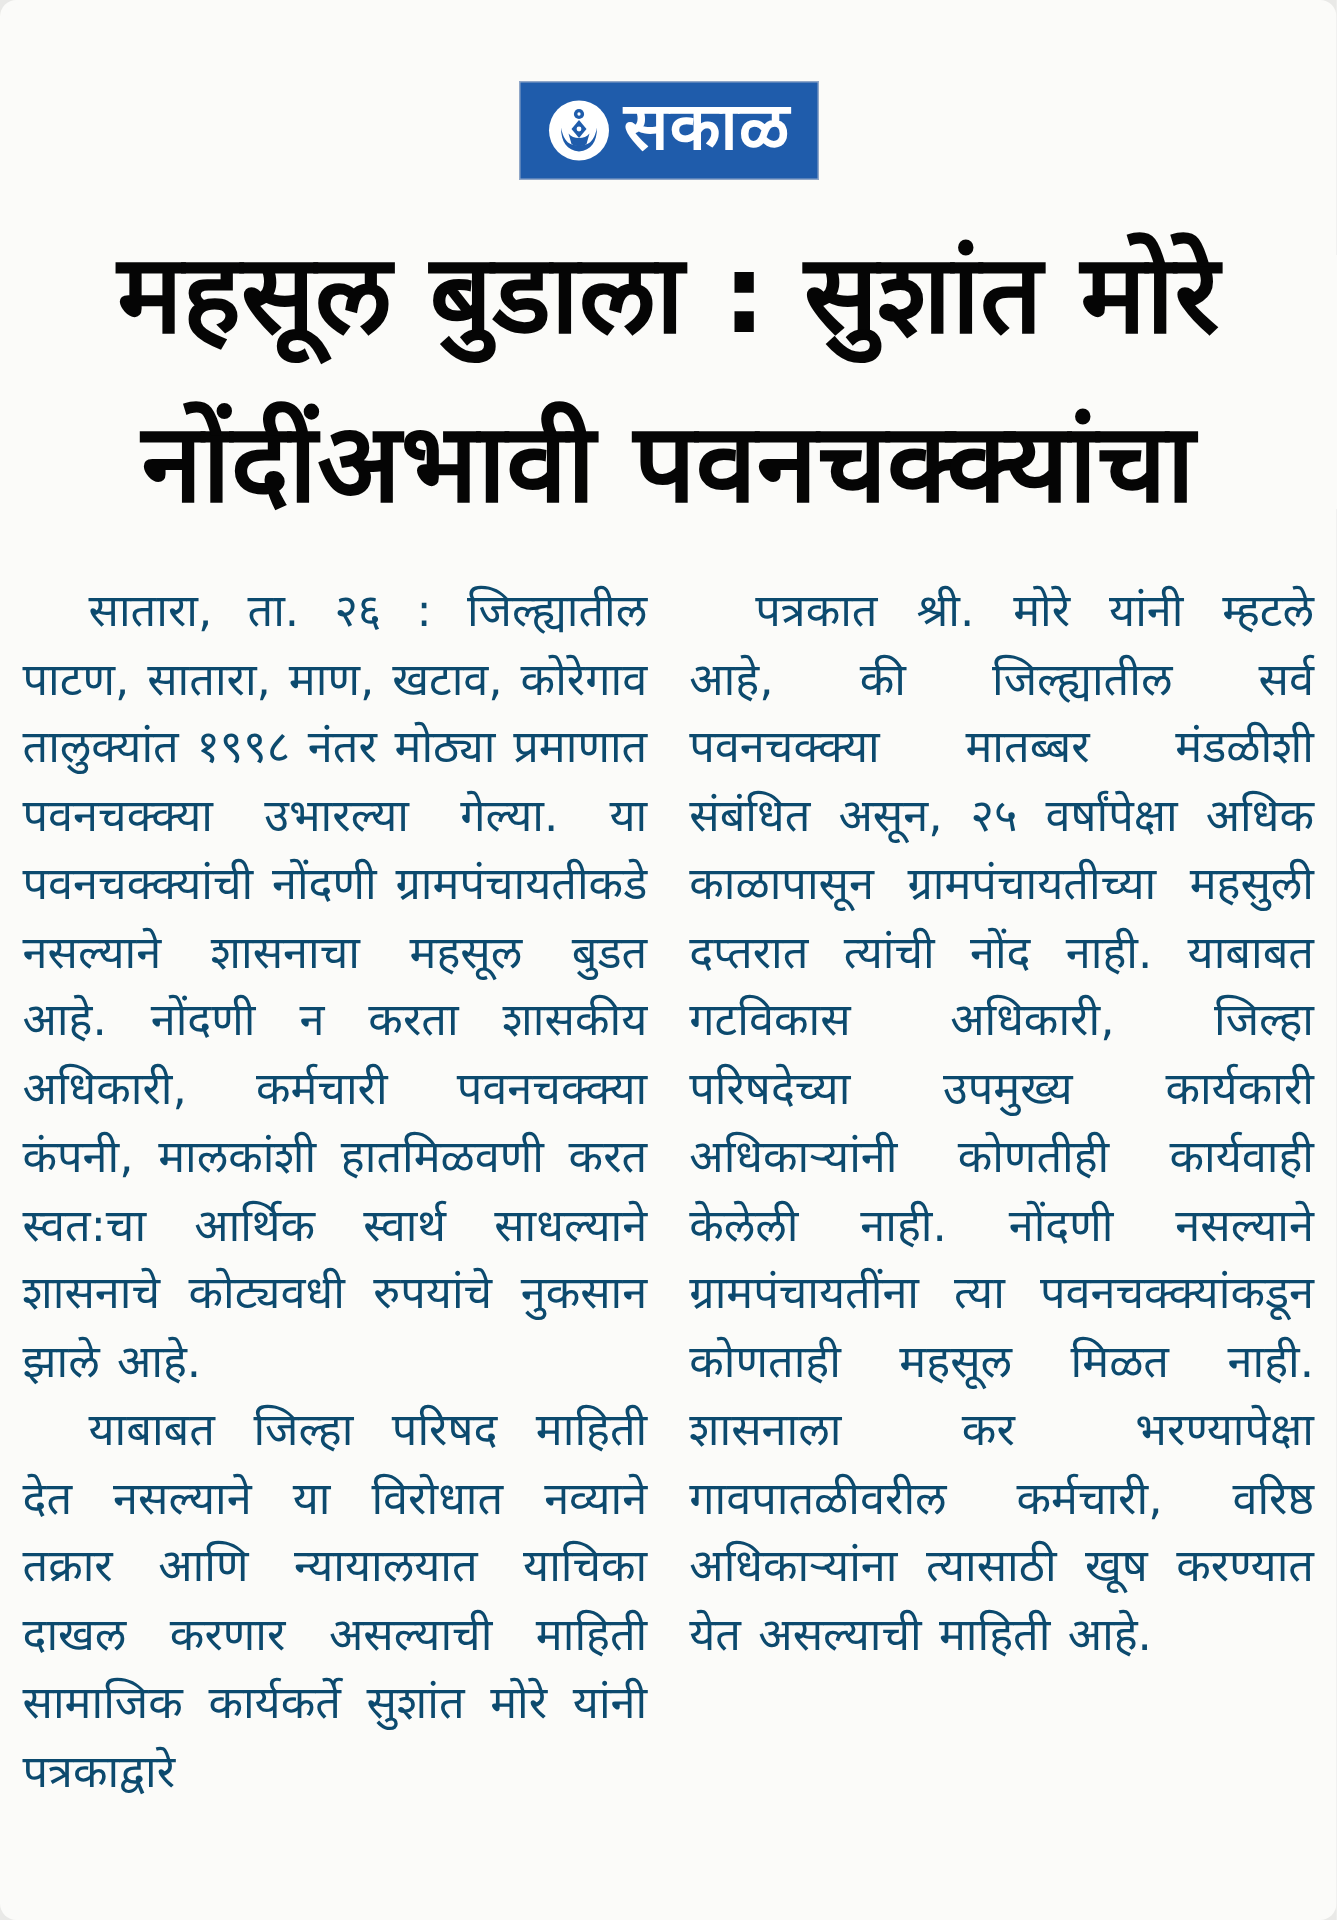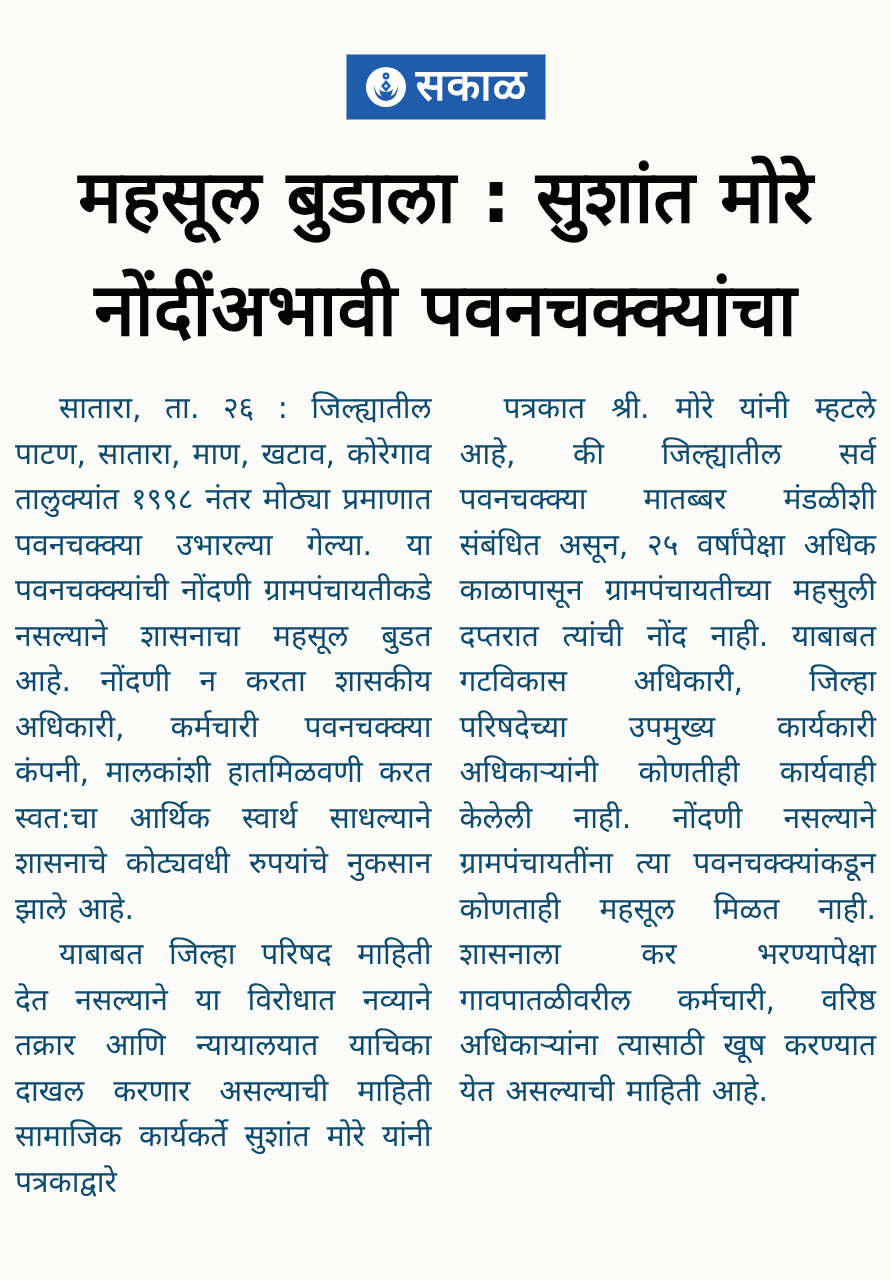--- a/index.html
+++ b/index.html
@@ -10,20 +10,21 @@
   .page {
     position: relative;
     width: 891px;
     height: 1280px;
     margin: 0 auto;
     background: #fbfbf9;
     font-family: "DejaVu Sans", sans-serif;
     color: #1c1c1c;
     overflow: hidden;
     box-sizing: border-box;
+    border-radius: 11px;
   }
   
   .masthead {
     position: absolute;
     top: 55px;
     left: 50%;
     transform: translateX(-50%);
     width: 198px;
     height: 64px;
     background: #1f5cab;

